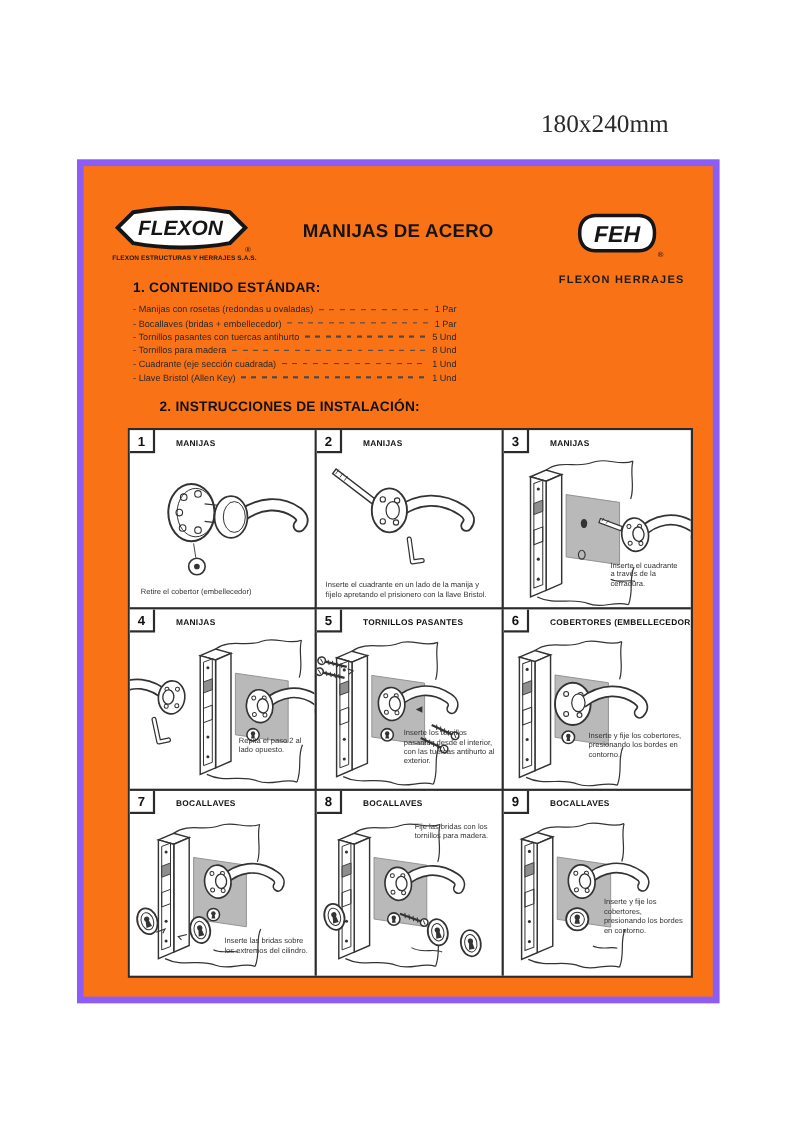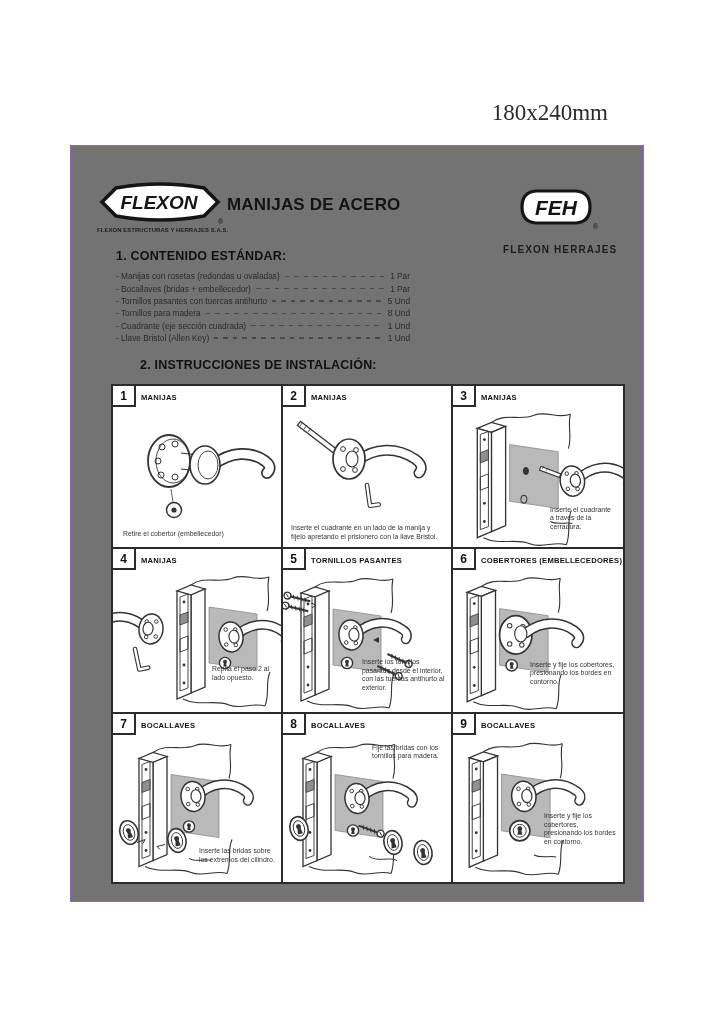--- a/index.html
+++ b/index.html
@@ -6,26 +6,26 @@
   body{
     width:724px;height:1024px;position:relative;background:#ffffff;
     font-family:"Liberation Sans",sans-serif;color:#222;overflow:hidden;
   }
   .size-label{
     position:absolute;top:100px;right:116px;
     font-family:"Liberation Serif",serif;font-size:23px;color:#2a2a2a;
   }
   .page{
     position:absolute;left:70px;top:145px;width:572px;height:755px;
-    border:1px solid #8b5cf6;background:#737373;
+    border:6px solid #8b5cf6;background:#f97316;
   }
   
   .brand-left{position:absolute;left:26px;top:36px;width:126px;text-align:center;}
   .brand-left .tag{font-size:5.9px;font-weight:bold;color:#1c1c1c;margin-top:1px;letter-spacing:0.1px;white-space:nowrap;}
-  .title-block{position:absolute;left:156px;top:48px;width:260px;
+  .title-block{position:absolute;left:156px;top:48px;width:260px;text-align:center;
     font-weight:bold;font-size:17px;line-height:21px;color:#141414;letter-spacing:0.2px;}
   .brand-right{position:absolute;left:432px;top:40px;width:110px;text-align:center;}
   .brand-right .tag{font-size:10px;font-weight:bold;letter-spacing:1.1px;color:#1c1c1c;margin-top:14px;white-space:nowrap;}
   
   .sec-heading{position:absolute;left:45px;font-size:12.5px;font-weight:bold;color:#111;letter-spacing:0.2px;}
   .h1{top:103px;}
   .h2{top:212px;margin-left:24px;}
   .toc{position:absolute;left:45px;top:124px;width:294px;}
   .toc-row{display:flex;align-items:center;height:12.4px;font-size:8.3px;color:#2a2a2a;}
   .toc-label{white-space:nowrap;}
@@ -35,21 +35,21 @@
   
   .grid{position:absolute;left:40px;top:238px;width:510px;height:496px;
     display:grid;grid-template-columns:repeat(3,1fr);grid-template-rows:163px 165px 1fr;
     border:2px solid #2b2b2b;background:#fff;}
   .cell{position:relative;border-right:2px solid #2b2b2b;border-bottom:2px solid #2b2b2b;overflow:hidden;}
   .cell:nth-child(3n){border-right:none;}
   .cell:nth-child(n+7){border-bottom:none;}
   .num-box{position:absolute;top:-2px;left:-2px;width:21px;height:19px;border:2px solid #2b2b2b;
     background:#fff;font-weight:bold;font-size:12px;color:#111;
     display:flex;align-items:center;justify-content:center;z-index:2;}
-  .panel-label{position:absolute;left:28px;top:7px;font-size:7.6px;font-weight:bold;color:#111;
+  .panel-label{position:absolute;left:42px;top:7px;font-size:7.6px;font-weight:bold;color:#111;
     letter-spacing:0.25px;white-space:nowrap;z-index:2;}
   .illus{position:absolute;left:0;top:22px;width:100%;height:calc(100% - 22px);}
   .cap{position:absolute;font-size:6.9px;line-height:8.4px;color:#333;z-index:3;}
   .p1 .cap{left:10px;right:14px;bottom:9px;}
   .p2 .cap{left:8px;right:5px;bottom:6px;}
   .p3 .cap{left:97px;width:64px;bottom:16px;}
   .p4 .cap{left:99px;width:60px;bottom:30px;}
   .p5 .cap{left:79px;width:84px;bottom:20px;}
   .p6 .cap{left:77px;width:86px;bottom:26px;}
   .p7 .cap{left:86px;width:78px;bottom:18px;}

